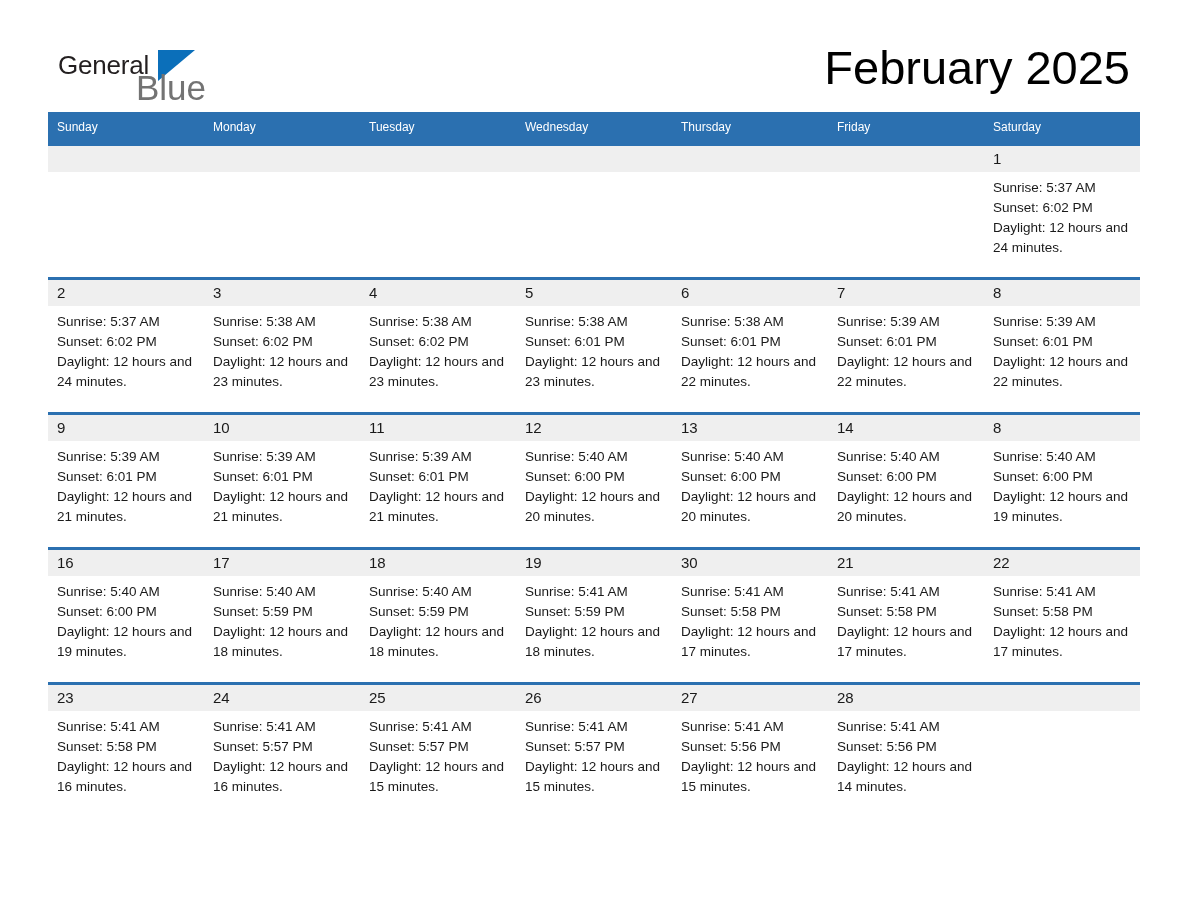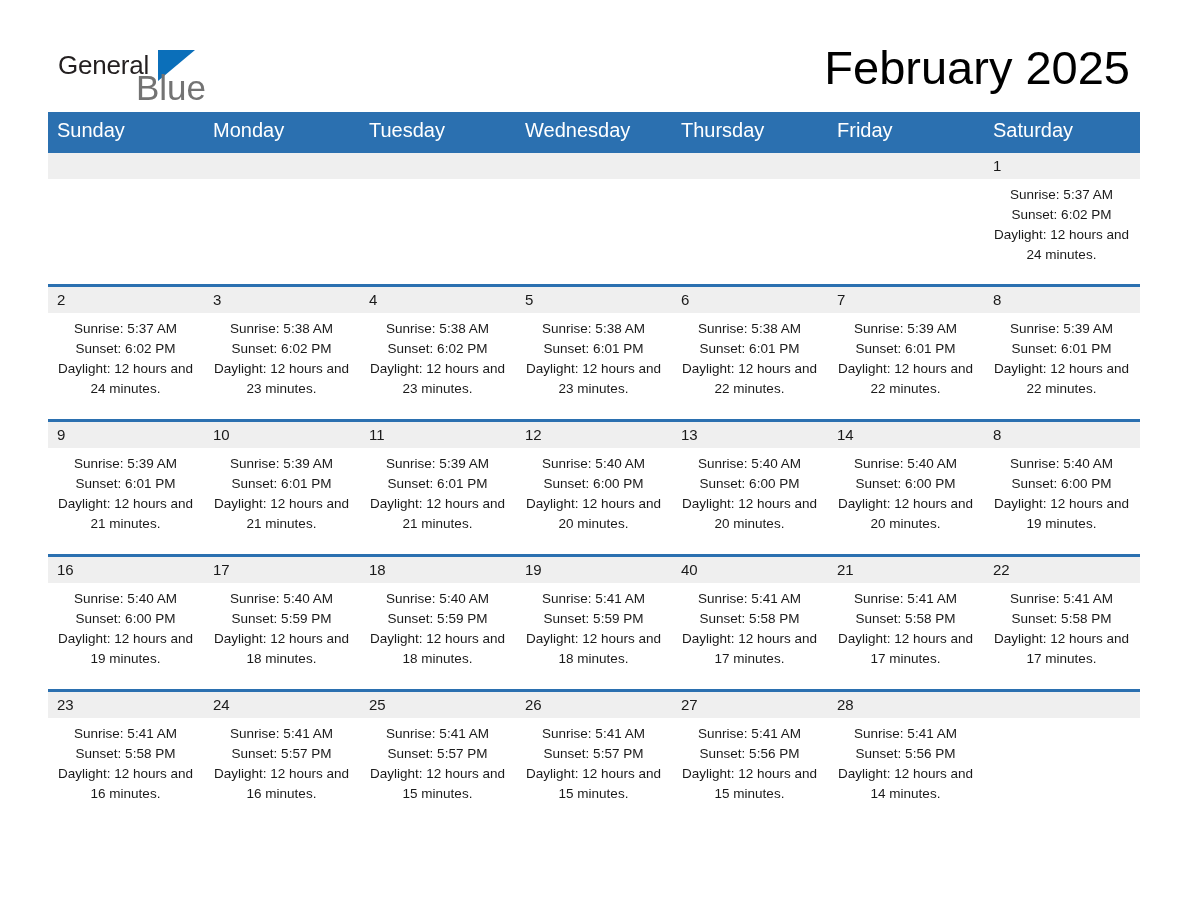--- a/index.html
+++ b/index.html
@@ -88,21 +88,21 @@
   .calendar {
     width: 1092px;
     border-collapse: collapse;
     table-layout: fixed;
   }
   .calendar col { width: 14.2857%; }
 
   thead th {
     background: #2b70b0;
     color: #ffffff;
-    font-size: 20px;
+    font-size: 12px;
     font-weight: normal;
     text-align: left;
     padding: 7px 0 8px 9px;
     height: 16px;
     border: 0;
   }
 
   tbody td {
     vertical-align: top;
     padding: 0;
@@ -128,21 +128,20 @@
     box-sizing: content-box;
   }
   .daynum.blank {
     color: transparent;
   }
   .info {
     padding: 6px 10px 0 9px;
     font-size: 13.5px;
     line-height: 20px;
     color: #1a1a1a;
-    text-align: center;
   }
   .info div { white-space: nowrap; }
   .info .wrapline { white-space: normal; }
 </style>
 </head>
 <body>
 
 <div class="page">
 
   <div class="masthead">
@@ -400,21 +399,21 @@
               <div class="daynum">19</div>
               <div class="info">
                 <div>Sunrise: 5:41 AM</div>
                 <div>Sunset: 5:59 PM</div>
                 <div class="wrapline">Daylight: 12 hours and 18 minutes.</div>
               </div>
             </div>
           </td>
           <td>
             <div class="cellwrap">
-              <div class="daynum">40</div>
+              <div class="daynum">30</div>
               <div class="info">
                 <div>Sunrise: 5:41 AM</div>
                 <div>Sunset: 5:58 PM</div>
                 <div class="wrapline">Daylight: 12 hours and 17 minutes.</div>
               </div>
             </div>
           </td>
           <td>
             <div class="cellwrap">
               <div class="daynum">21</div>

